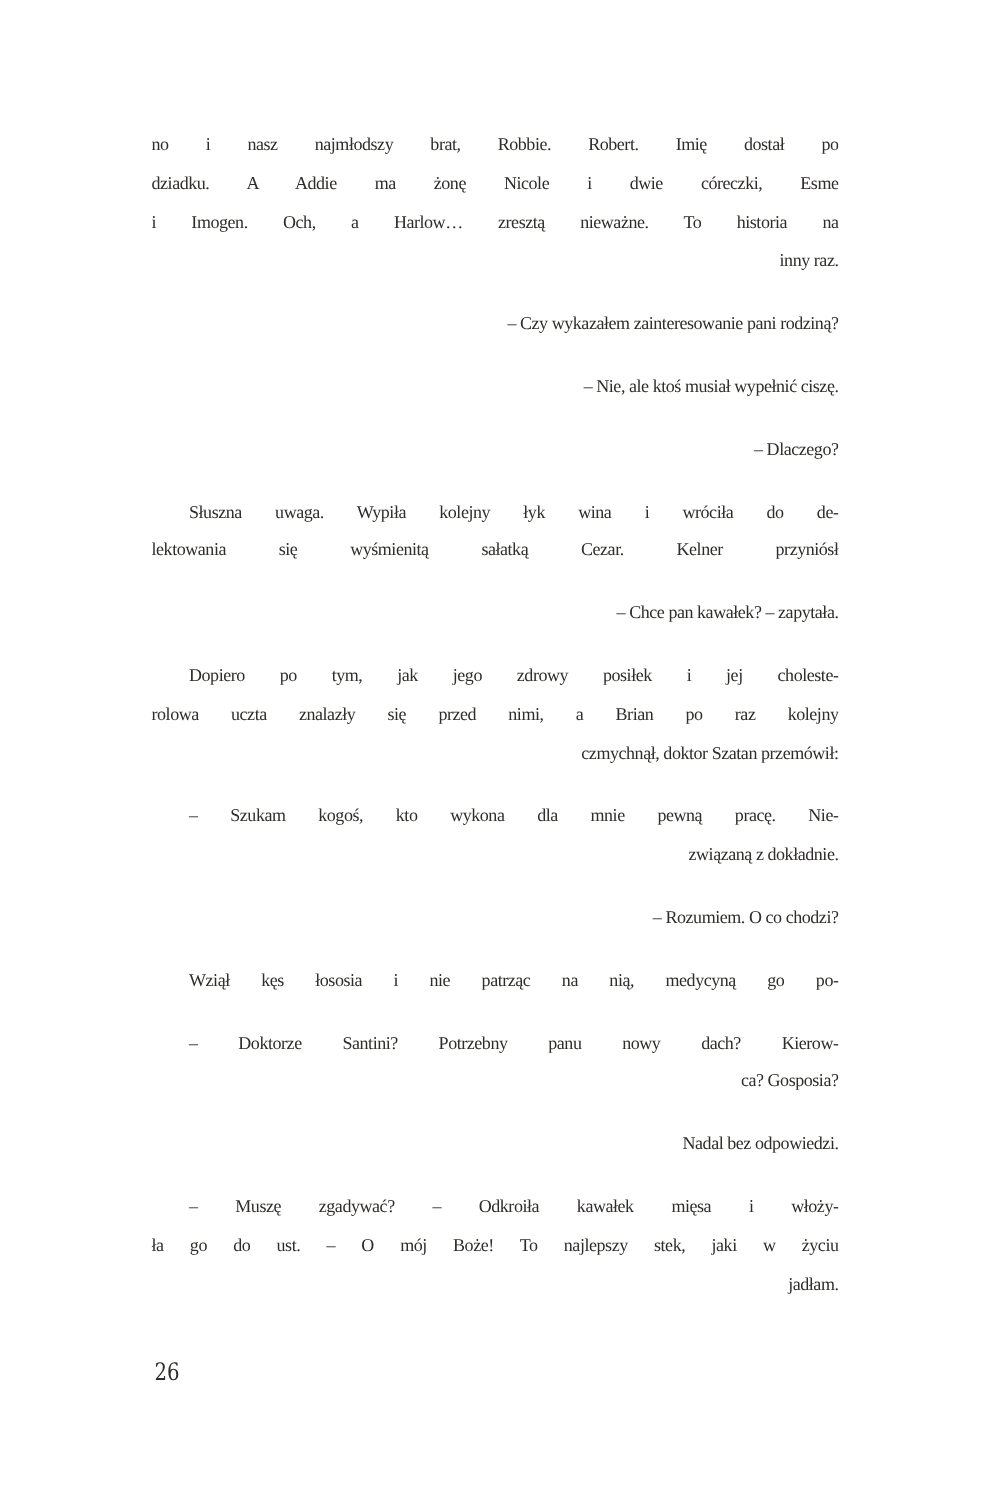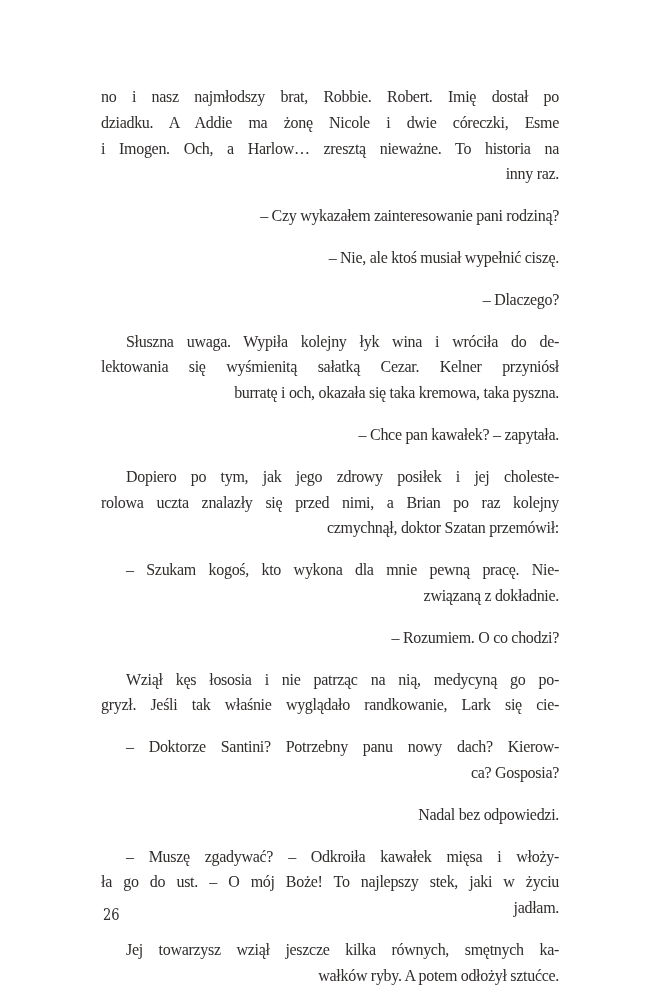--- a/index.html
+++ b/index.html
@@ -17,21 +17,21 @@
     height: 1000px;
     background: var(--bg-color);
     overflow: hidden;
   }
   .text-block {
     position: absolute;
     left: 101px;
     top: 84px;
     width: 458px;
     color: var(--text-color);
-    font-size: 16px;
+    font-size: 12px;
     letter-spacing: -0.3px;
   }
   .line {
     height: 25.8px;
     line-height: 25.8px;
     overflow: hidden;
     text-align: right;
     white-space: normal;
   }
   .line.just {
@@ -71,52 +71,46 @@
       </div>
       <div>
         <div class="line indent">– Nie, ale ktoś musiał wypełnić ciszę.</div>
       </div>
       <div>
         <div class="line indent">– Dlaczego?</div>
       </div>
       <div>
         <div class="line indent just">Słuszna uwaga. Wypiła kolejny łyk wina i wróciła do de-</div>
         <div class="line just">lektowania się wyśmienitą sałatką Cezar. Kelner przyniósł</div>
-        <div class="line">burratę i och, okazała się taka kremowa, taka pyszna.</div>
       </div>
       <div>
         <div class="line indent">– Chce pan kawałek? – zapytała.</div>
       </div>
       <div>
         <div class="line indent just">Dopiero po tym, jak jego zdrowy posiłek i jej choleste-</div>
         <div class="line just">rolowa uczta znalazły się przed nimi, a Brian po raz kolejny</div>
         <div class="line">czmychnął, doktor Szatan przemówił:</div>
       </div>
       <div>
         <div class="line indent just">– Szukam kogoś, kto wykona dla mnie pewną pracę. Nie-</div>
         <div class="line">związaną z dokładnie.</div>
       </div>
       <div>
         <div class="line indent">– Rozumiem. O co chodzi?</div>
       </div>
       <div>
         <div class="line indent just">Wziął kęs łososia i nie patrząc na nią, medycyną go po-</div>
-        <div class="line just">gryzł. Jeśli tak właśnie wyglądało randkowanie, Lark się cie-</div>
       </div>
       <div>
         <div class="line indent just">– Doktorze Santini? Potrzebny panu nowy dach? Kierow-</div>
         <div class="line">ca? Gosposia?</div>
       </div>
       <div>
         <div class="line indent">Nadal bez odpowiedzi.</div>
       </div>
       <div>
         <div class="line indent just">– Muszę zgadywać? – Odkroiła kawałek mięsa i włoży-</div>
         <div class="line just">ła go do ust. – O mój Boże! To najlepszy stek, jaki w życiu</div>
         <div class="line">jadłam.</div>
       </div>
-      <div>
-        <div class="line indent just">Jej towarzysz wziął jeszcze kilka równych, smętnych ka-</div>
-        <div class="line">wałków ryby. A potem odłożył sztućce.</div>
-      </div>
     </div>
   <div class="page-number">26</div>
 </div>
 
 </body></html>

